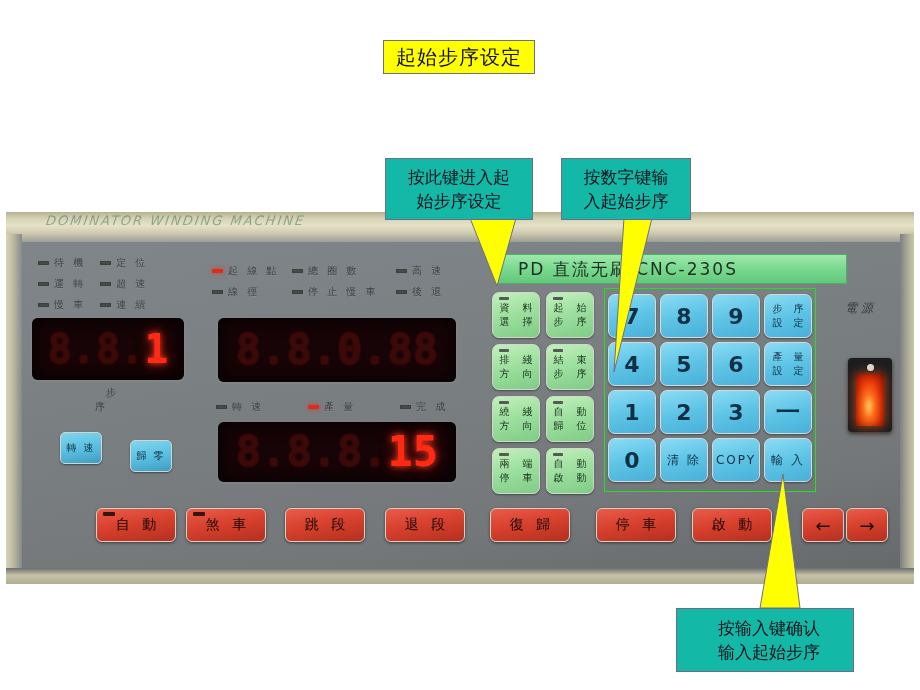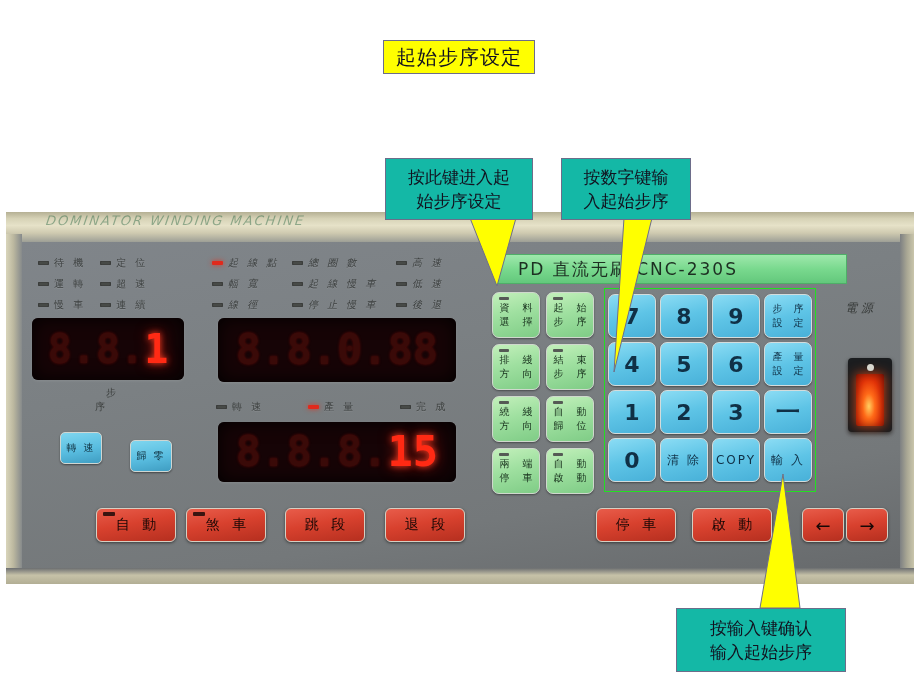--- a/index.html
+++ b/index.html
@@ -65,21 +65,21 @@
     box-shadow:inset 0 0 2px rgba(0,0,0,.6);flex:0 0 auto;
   }
   .led-dot.on{background:#e02a1c;box-shadow:0 0 5px rgba(230,50,30,.85);}
   .led-txt{
     font-size:10px;color:#2b2e2c;opacity:.78;letter-spacing:3px;
     white-space:nowrap;text-shadow:0 1px 0 rgba(255,255,255,.12);
   }
 
   #left-indicators{position:absolute;left:38px;top:256px;}
   #left-indicators .line{display:flex;gap:14px;margin-bottom:7px;}
-  #mid-indicators{position:absolute;left:212px;top:256px;font-style:italic;}
+  #mid-indicators{position:absolute;left:212px;top:264px;}
   #mid-indicators .line{display:flex;gap:18px;margin-bottom:7px;}
   #mid-indicators .line > div:nth-child(1){width:62px;}
   #mid-indicators .line > div:nth-child(2){width:86px;}
 
   
   .seg-display{
     position:absolute;background:#160406;border-radius:6px;
     box-shadow:inset 0 0 18px rgba(0,0,0,.95),0 1px 3px rgba(255,255,255,.1);
     display:flex;align-items:center;justify-content:center;gap:0px;
     overflow:hidden;
@@ -219,21 +219,21 @@
 
   
   .callout{
     position:absolute;background:#14b8a6;border:1px solid #6d6d8a;
     display:flex;flex-direction:column;align-items:center;justify-content:center;
     font-size:17px;color:#12121f;line-height:24px;letter-spacing:0px;
     z-index:40;
   }
   #callout-func{left:385px;top:158px;width:146px;height:60px;}
   #callout-num{left:561px;top:158px;width:128px;height:60px;}
-  #callout-enter{left:676px;top:608px;width:168px;height:62px;}
+  #callout-enter{left:676px;top:608px;width:168px;height:62px;padding-left:8px;}
 
   svg.leader{position:absolute;z-index:39;overflow:visible;}
 </style>
 </head>
 <body>
 
 <div class="stage">
 
   <div id="title-banner">
     <span>起始步序设定</span>
@@ -301,40 +301,20 @@
           <div class="led-row">
             <span class="led-dot"></span>
             <span class="led-txt">高 速</span>
           </div>
         </div>
       </div>
       <div class="line">
         <div>
           <div class="led-row">
             <span class="led-dot"></span>
-            <span class="led-txt">幅 寬</span>
-          </div>
-        </div>
-        <div>
-          <div class="led-row">
-            <span class="led-dot"></span>
-            <span class="led-txt">起 線 慢 車</span>
-          </div>
-        </div>
-        <div>
-          <div class="led-row">
-            <span class="led-dot"></span>
-            <span class="led-txt">低 速</span>
-          </div>
-        </div>
-      </div>
-      <div class="line">
-        <div>
-          <div class="led-row">
-            <span class="led-dot"></span>
             <span class="led-txt">線 徑</span>
           </div>
         </div>
         <div>
           <div class="led-row">
             <span class="led-dot"></span>
             <span class="led-txt">停 止 慢 車</span>
           </div>
         </div>
         <div>
@@ -531,20 +511,23 @@
     <div class="btn-red" id="btn-skip">
       <span>跳 段</span>
     </div>
     <div class="btn-red" id="btn-brake">
       <span class="minidot"></span>
       <span>煞 車</span>
     </div>
     <div class="btn-red" id="btn-back">
       <span>退 段</span>
     </div>
+    <div class="btn-red" id="btn-reset">
+      <span>復 歸</span>
+    </div>
     <div class="btn-red" id="btn-stop">
       <span>停 車</span>
     </div>
     <div class="btn-red" id="btn-start">
       <span>啟 動</span>
     </div>
     <div class="btn-red" id="btn-arrow-left">
       <span>←</span>
     </div>
     <div class="btn-red" id="btn-arrow-right">

